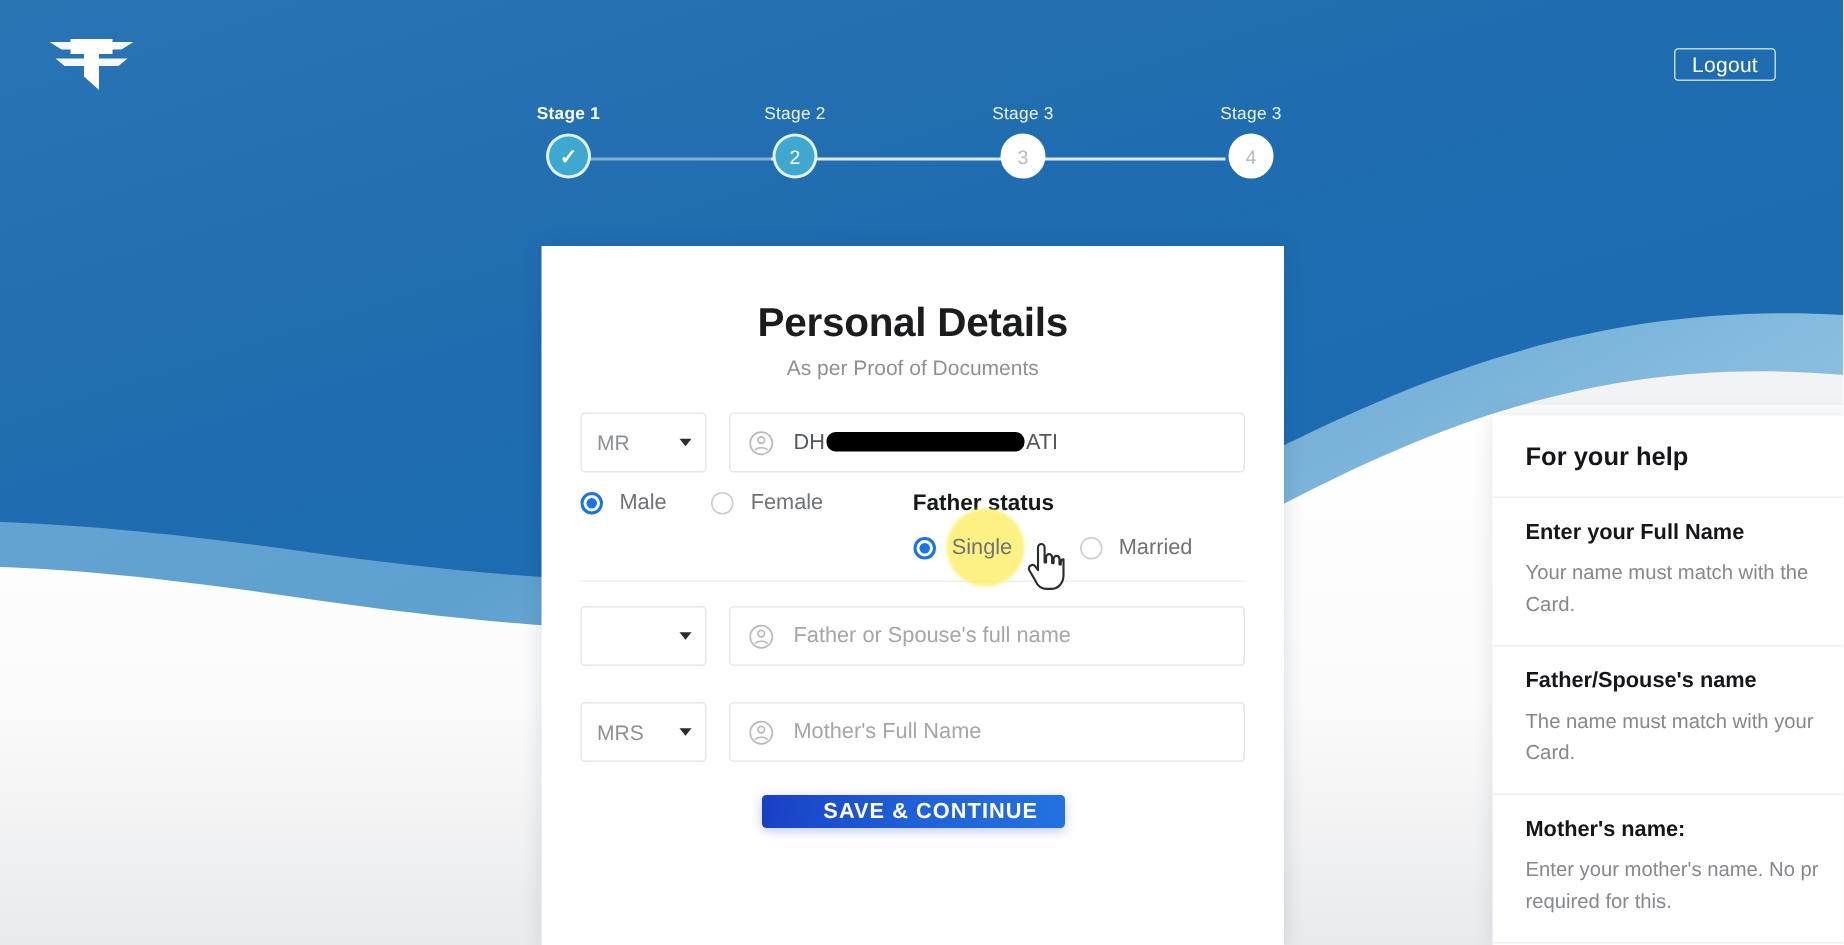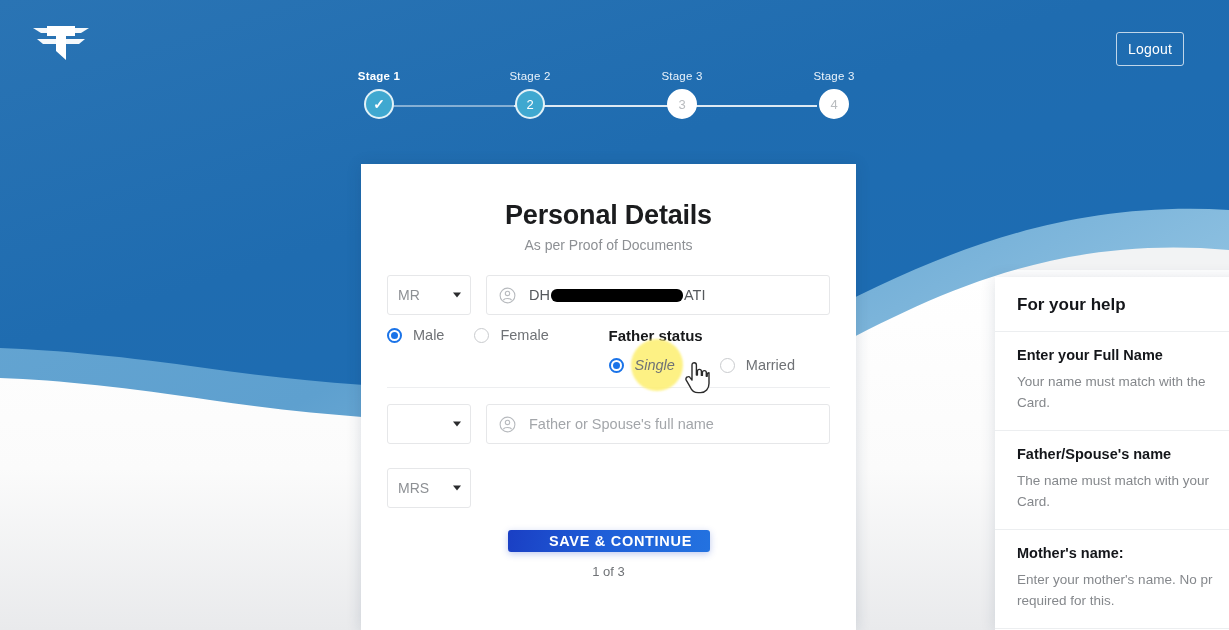--- a/index.html
+++ b/index.html
@@ -40,21 +40,21 @@
   .logo {
     position: absolute;
     left: 30px; top: 20px;
     width: 62px; height: 46px;
   }
 
   
   .logout-btn {
     position: absolute;
     right: 45px; top: 32px;
-    width: 68px; height: 34px;
+    width: 68px; height: 22px;
     border: 1px solid rgba(255,255,255,0.72);
     border-radius: 3px;
     background: transparent;
     color: #ffffff;
     font-size: 14px;
     font-family: "Liberation Sans", sans-serif;
     letter-spacing: .2px;
     cursor: pointer;
     display: flex;
     align-items: center;
@@ -450,21 +450,21 @@
           <label class="radio-opt">
             <span class="radio-dot"></span>
             <span class="radio-label">Female</span>
           </label>
         </div>
       </div>
 
       <div class="radio-group">
         <div class="rg-title">Father status</div>
         <div class="rg-opts">
-          <label class="radio-opt" style="margin-right:45px;font-style:italic;">
+          <label class="radio-opt" style="margin-right:45px;">
             <span class="hl-blob"></span>
             <span class="radio-dot on"></span>
             <span class="radio-label">Single</span>
           </label>
           <label class="radio-opt">
             <span class="radio-dot"></span>
             <span class="radio-label">Married</span>
           </label>
         </div>
       </div>
@@ -487,25 +487,32 @@
       </div>
     </div>
 
     <div class="field-gap"></div>
 
     <div class="row">
       <div class="select-box">
         <span class="select-val">MRS</span>
         <span class="caret"></span>
       </div>
+      <div class="input-box">
+        <svg class="user-ic" width="17" height="17" viewBox="0 0 17 17">
+          <circle cx="8.5" cy="8.5" r="7.4" fill="none" stroke="#b7babe" stroke-width="1.1"></circle>
+          <circle cx="8.5" cy="6.4" r="2.2" fill="none" stroke="#b7babe" stroke-width="1.1"></circle>
+          <path d="M4.4 13.2 C5.2 10.9 11.8 10.9 12.6 13.2" fill="none" stroke="#b7babe" stroke-width="1.1"></path>
+        </svg>
+        <span class="input-text ph">Mother's Full Name</span>
+      </div>
     </div>
 
     <div class="submit-wrap">
       <button class="submit-btn">SAVE &amp; CONTINUE</button>
-      <div class="page-count">1 of 3</div>
     </div>
 
   </div>
 
   <div class="help-panel">
     <div class="help-head">For your help</div>
 
     <div class="help-item">
       <div class="help-item-title">Enter your Full Name</div>
       <div class="help-item-body">Your name must match with the Card.</div>

